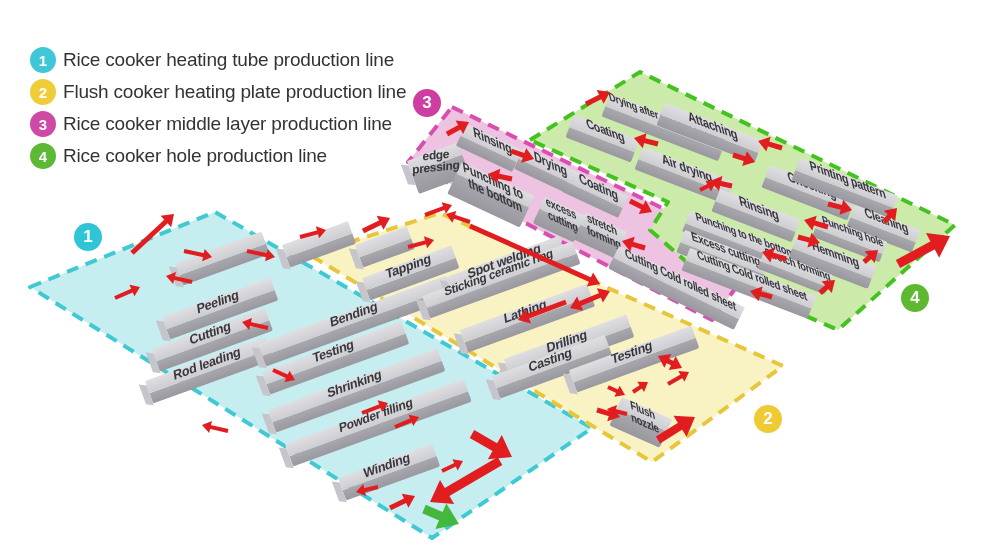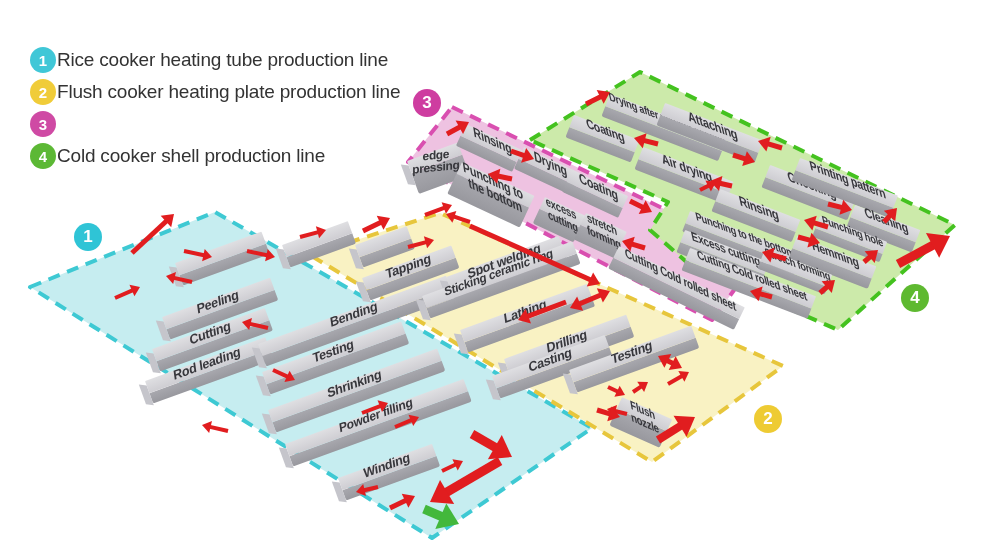--- a/index.html
+++ b/index.html
@@ -4,21 +4,21 @@
 <style>
   html,body{margin:0;padding:0;background:#fff;}
   #stage{position:relative;width:988px;height:556px;background:#ffffff;overflow:hidden;
          font-family:"Liberation Sans",sans-serif;}
   svg.layer{position:absolute;left:0;top:0;width:988px;height:556px;pointer-events:none;}
   
   .legend{position:absolute;left:30px;top:44px;z-index:30;}
   .legend-row{display:flex;align-items:center;height:32px;}
   .lbadge{width:26px;height:26px;border-radius:50%;color:#fff;font-size:15px;font-weight:bold;
           display:flex;align-items:center;justify-content:center;flex:0 0 26px;}
-  .ltext{margin-left:1px;font-size:19px;color:#333;letter-spacing:-0.2px;}
+  .ltext{margin-left:7px;font-size:19px;color:#333;letter-spacing:-0.2px;}
   
   .dbadge{position:absolute;width:28px;height:28px;border-radius:50%;color:#fff;font-size:17px;
           font-weight:bold;display:flex;align-items:center;justify-content:center;
           transform:translate(-50%,-50%);z-index:25;}
   
   .bar{position:absolute;transform-origin:0 0;z-index:10;}
   .bar .top{position:relative;height:13px;background:linear-gradient(180deg,#dfdfe2 0%,#cecdd2 100%);
             border-radius:1px;}
   .bar .front{height:11px;background:linear-gradient(180deg,#a8a8ae 0%,#98989e 100%);border-radius:0 0 2px 2px;}
   .bar .cap{position:absolute;left:-7px;top:3px;width:7px;height:21px;background:#c5c5cb;
@@ -416,23 +416,24 @@
     <div class="legend-row">
       <span class="lbadge" style="background: rgb(64, 199, 215);">1</span>
       <span class="ltext">Rice cooker heating tube production line</span>
     </div>
     <div class="legend-row">
       <span class="lbadge" style="background: rgb(240, 204, 57);">2</span>
       <span class="ltext">Flush cooker heating plate production line</span>
     </div>
     <div class="legend-row">
       <span class="lbadge" style="background: rgb(207, 74, 164);">3</span>
+      <span class="ltext">Rice cooker middle layer production line</span>
     </div>
     <div class="legend-row">
       <span class="lbadge" style="background: rgb(92, 184, 53);">4</span>
-      <span class="ltext">Cold cooker shell production line</span>
+      <span class="ltext">Rice cooker hole production line</span>
     </div>
   </div>
 <div class="dbadge" style="left: 88px; top: 237px; background: rgb(47, 196, 214);">1</div>
     <div class="dbadge" style="left: 768px; top: 419px; background: rgb(238, 203, 51);">2</div>
     <div class="dbadge" style="left: 427px; top: 103px; background: rgb(206, 61, 160);">3</div>
     <div class="dbadge" style="left: 915px; top: 298px; background: rgb(94, 185, 48);">4</div>
   </div>
 
 </body></html>

